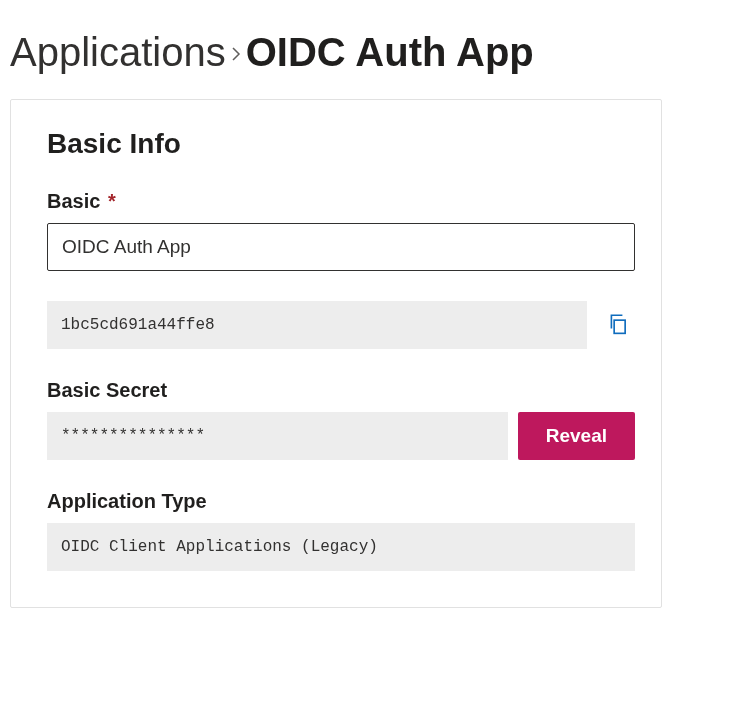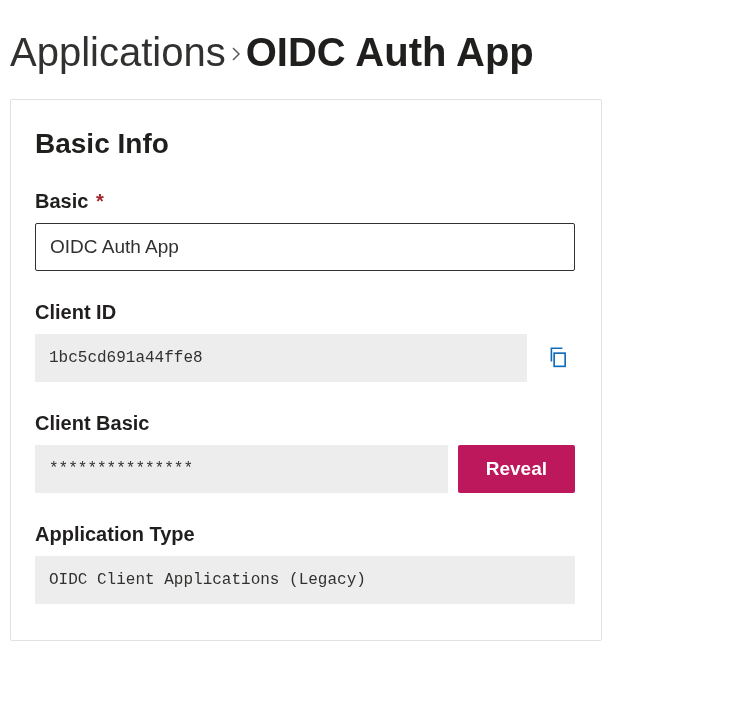--- a/index.html
+++ b/index.html
@@ -32,23 +32,23 @@
       margin: 0 2px;
     }
     .breadcrumb-current {
       font-weight: 700;
       color: #201f1e;
     }
     .card {
       margin: 24px 10px 0 10px;
       border: 1px solid #e1e1e1;
       border-radius: 2px;
-      padding: 28px 26px 28px 24px;
+      padding: 28px 26px 28px 36px;
       background: #ffffff;
-      width: 592px;
+      width: 652px;
     }
     .card-title {
       font-size: 28px;
       font-weight: 700;
       color: #201f1e;
       margin-bottom: 30px;
     }
     .field {
       margin-bottom: 30px;
     }
@@ -146,36 +146,35 @@
 
   <div class="field">
     <label class="field-label">
       <span>Basic</span>
       <span class="required">*</span>
     </label>
     <input type="text" class="text-input" value="OIDC Auth App" style="">
   </div>
 
   <div class="field">
-    <label class="field-label">Client ID</label>
     <div class="field-row">
       <div class="readonly-box">1bc5cd691a44ffe8</div>
       <button class="copy-icon-btn">
         <span>
           <svg width="22" height="22" viewBox="0 0 20 20" fill="none">
             <rect x="6.5" y="6.5" width="10" height="12" stroke="#0f6cbd" stroke-width="1.5" fill="none"></rect>
             <path d="M4 14 L4 2 L14 2" stroke="#0f6cbd" stroke-width="1.5" fill="none"></path>
           </svg>
         </span>
       </button>
     </div>
   </div>
 
   <div class="field">
-    <label class="field-label">Client Basic</label>
+    <label class="field-label">Basic Secret</label>
     <div class="secret-row">
       <div class="readonly-box">***************</div>
       <button class="reveal-btn">Reveal</button>
     </div>
   </div>
 
   <div class="field">
     <label class="field-label">Application Type</label>
     <div class="readonly-box">OIDC Client Applications (Legacy)</div>
   </div>

